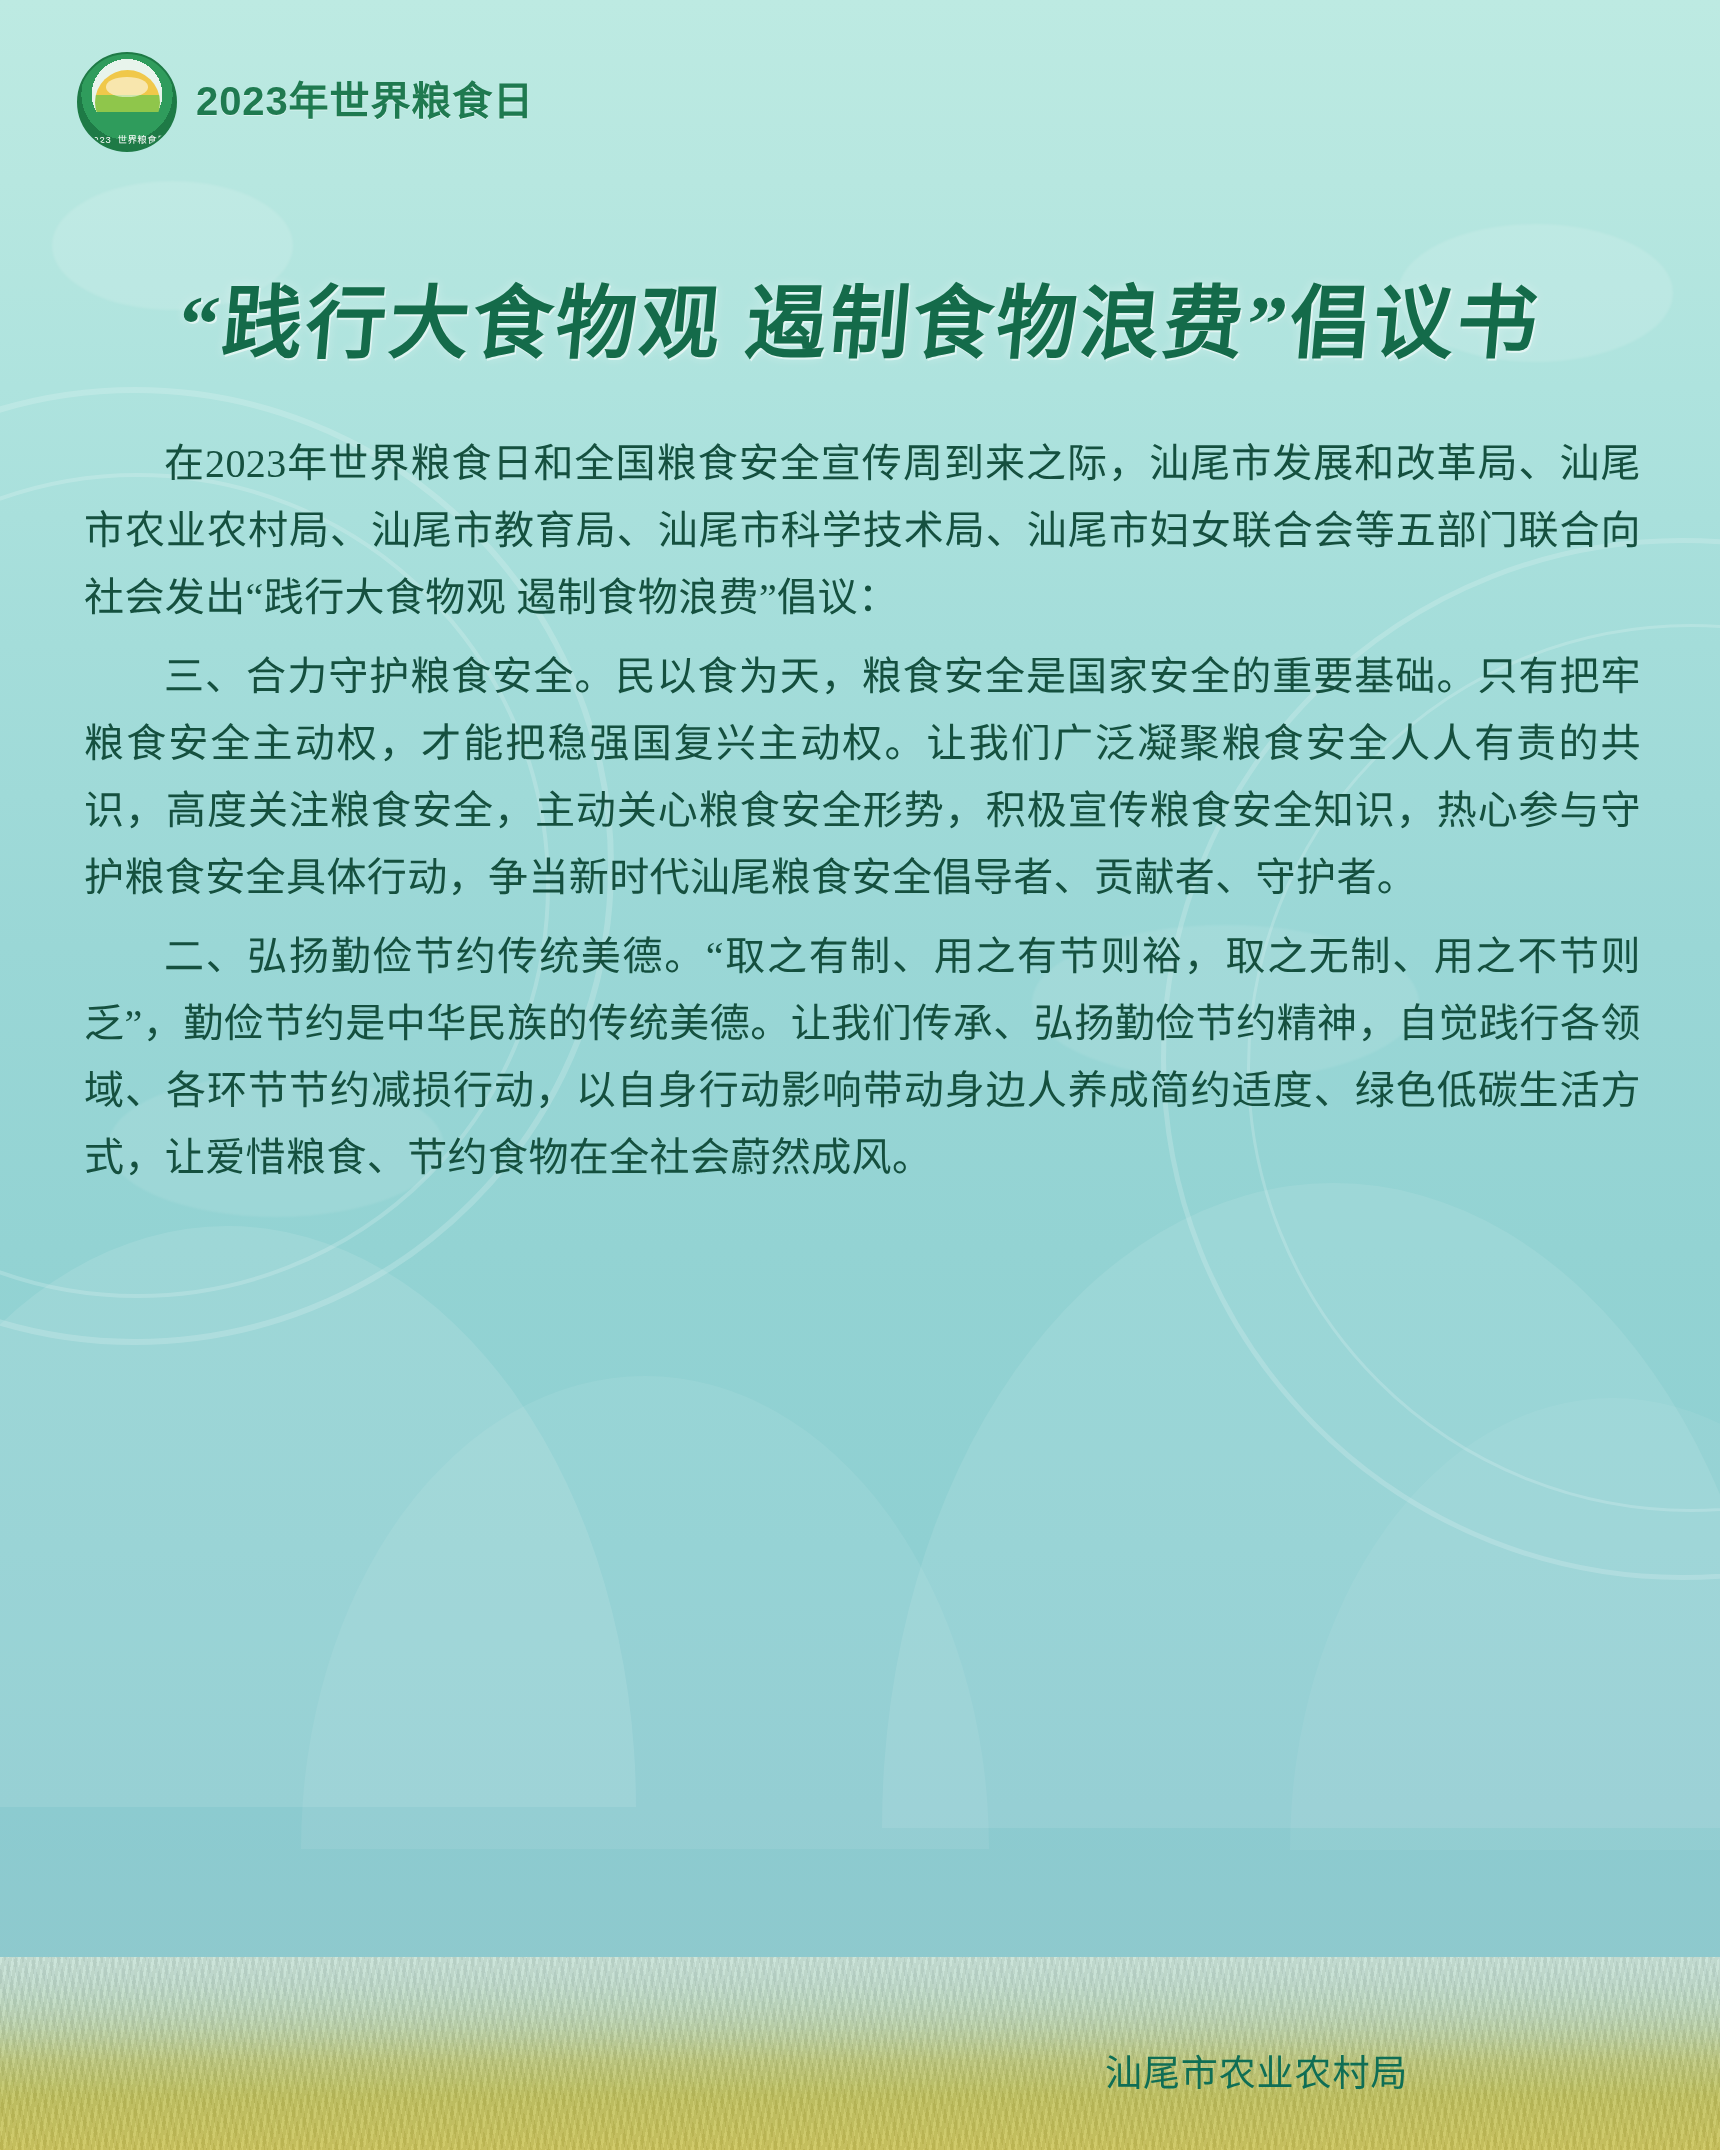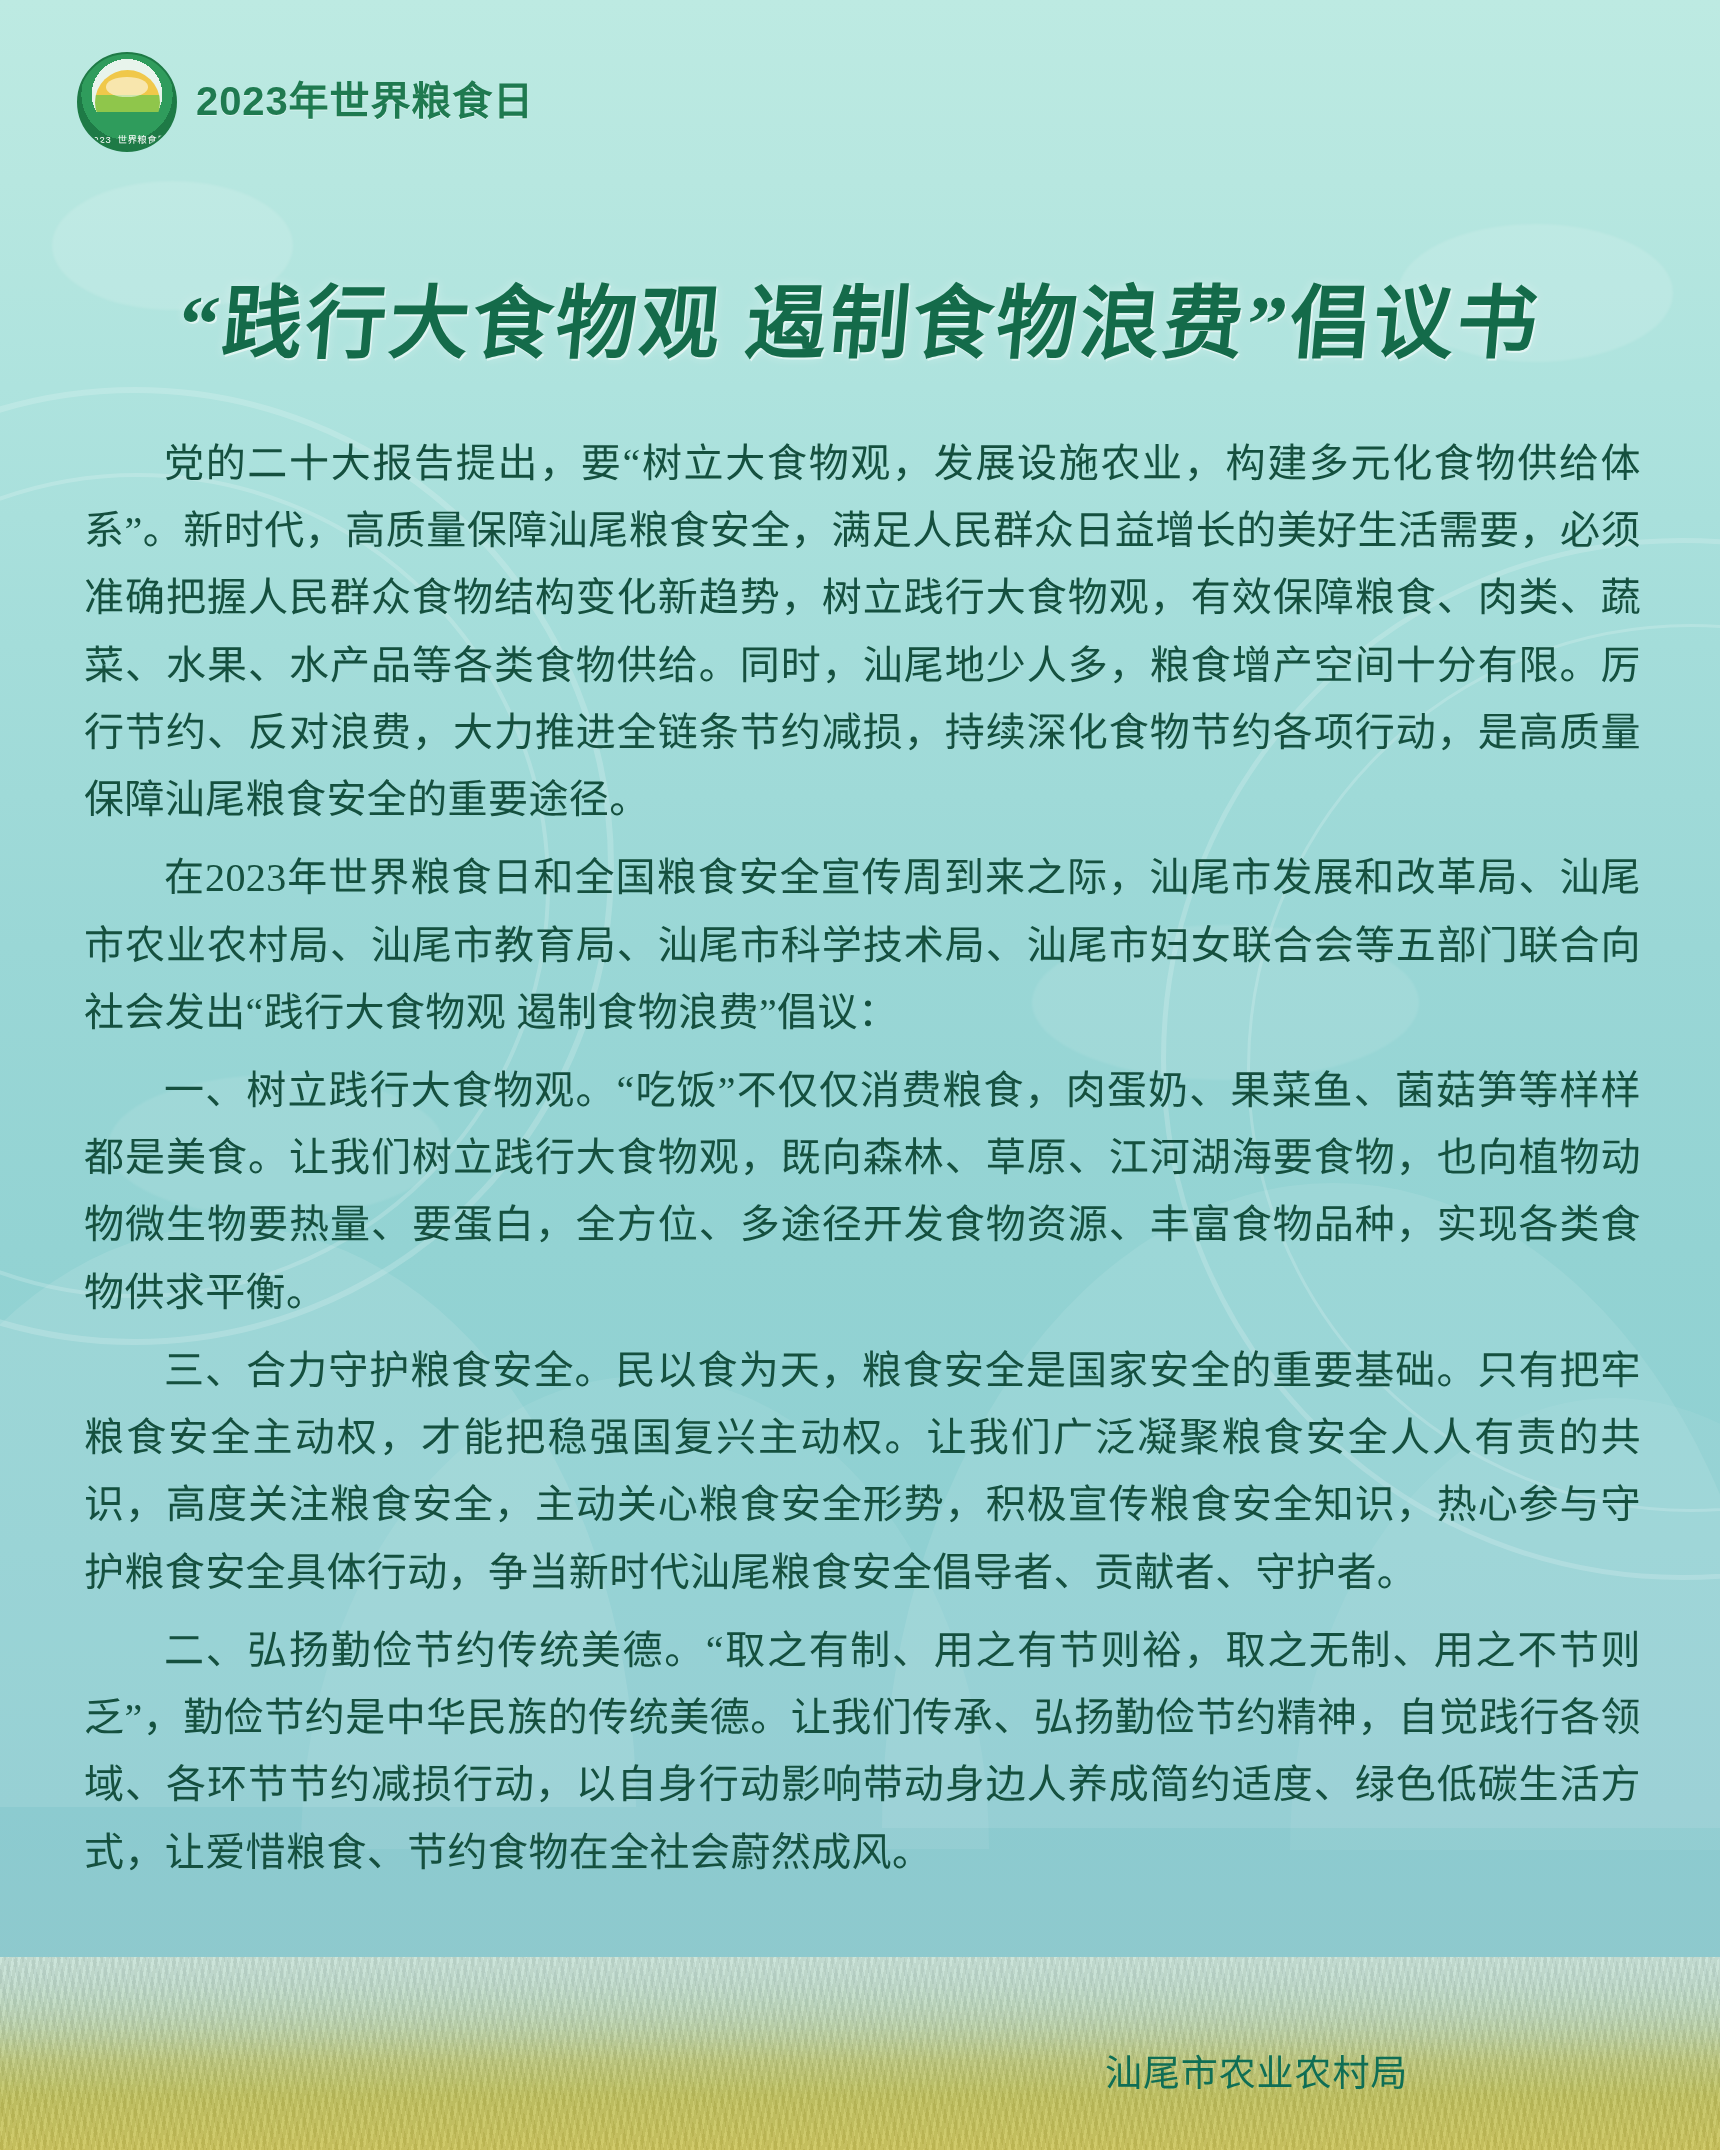--- a/index.html
+++ b/index.html
@@ -256,23 +256,21 @@
       </div>
       <div class="logo-text">
         <div class="logo-line1">2023年世界粮食日</div>
       </div>
     </div>
   </div>
 
   <div class="main-title">“践行大食物观  遏制食物浪费”倡议书</div>
 
   <div class="body-text">
-    <p>党的二十大报告提出，要“树立大食物观，发展设施农业，构建多元化食物供给体系”。新时代，高质量保障汕尾粮食安全，满足人民群众日益增长的美好生活需要，必须准确把握人民群众食物结构变化新趋势，树立践行大食物观，有效保障粮食、肉类、蔬菜、水果、水产品等各类食物供给。同时，汕尾地少人多，粮食增产空间十分有限。厉行节约、反对浪费，大力推进全链条节约减损，持续深化食物节约各项行动，是高质量保障汕尾粮食安全的重要途径。</p>
     <p>在2023年世界粮食日和全国粮食安全宣传周到来之际，汕尾市发展和改革局、汕尾市农业农村局、汕尾市教育局、汕尾市科学技术局、汕尾市妇女联合会等五部门联合向社会发出“践行大食物观 遏制食物浪费”倡议：</p>
-    <p>一、树立践行大食物观。“吃饭”不仅仅消费粮食，肉蛋奶、果菜鱼、菌菇笋等样样都是美食。让我们树立践行大食物观，既向森林、草原、江河湖海要食物，也向植物动物微生物要热量、要蛋白，全方位、多途径开发食物资源、丰富食物品种，实现各类食物供求平衡。</p>
     <p>三、合力守护粮食安全。民以食为天，粮食安全是国家安全的重要基础。只有把牢粮食安全主动权，才能把稳强国复兴主动权。让我们广泛凝聚粮食安全人人有责的共识，高度关注粮食安全，主动关心粮食安全形势，积极宣传粮食安全知识，热心参与守护粮食安全具体行动，争当新时代汕尾粮食安全倡导者、贡献者、守护者。</p>
     <p>二、弘扬勤俭节约传统美德。“取之有制、用之有节则裕，取之无制、用之不节则乏”，勤俭节约是中华民族的传统美德。让我们传承、弘扬勤俭节约精神，自觉践行各领域、各环节节约减损行动，以自身行动影响带动身边人养成简约适度、绿色低碳生活方式，让爱惜粮食、节约食物在全社会蔚然成风。</p>
   </div>
 
   <div class="field">
     <div class="field-haze"></div>
   </div>
 
   <div class="signature">
     <div>汕尾市农业农村局</div>

